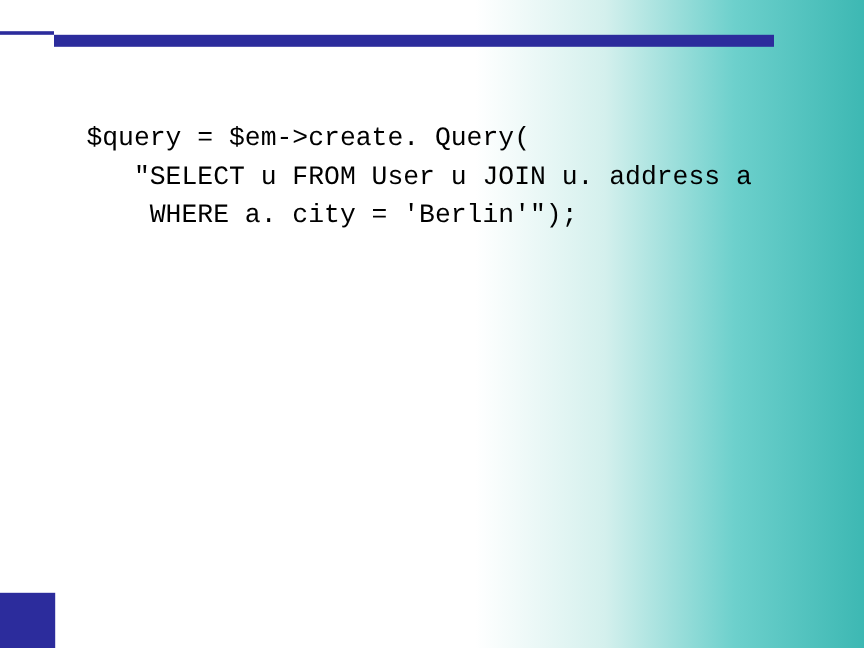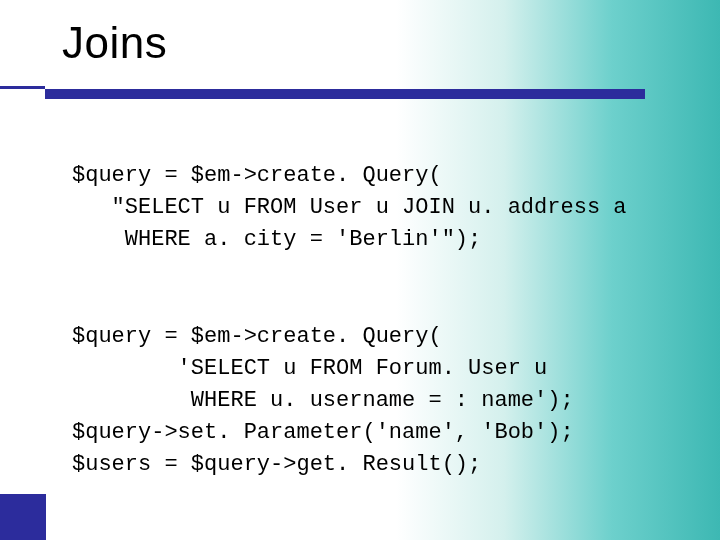--- a/index.html
+++ b/index.html
@@ -63,41 +63,31 @@
     width: 46px;
     height: 46px;
     background: #2c2c9c;
   }
 </style>
 </head>
 <body>
 
 <div class="slide">
 
-  <div class="title-block">
-    <h1 class="title">Joins</h1>
-  </div>
 
   <div class="rule-wrap">
     <div class="rule-top"></div>
     <div class="rule-main"></div>
   </div>
 
   <div class="content">
 
     <div class="code code-block">
 <span>$query = $em-&gt;create. Query(</span>
 <span>   "SELECT u FROM User u JOIN u. address a</span>
 <span>    WHERE a. city = 'Berlin'");</span>
 </div>
 
-    <div class="code code-block">
-<span>$query = $em-&gt;create. Query(</span>
-<span>        'SELECT u FROM Forum. User u</span>
-<span>         WHERE u. username = : name');</span>
-<span>$query-&gt;set. Parameter('name', 'Bob');</span>
-<span>$users = $query-&gt;get. Result();</span>
-</div>
 
   </div>
 
   <div class="bottom-accent"></div>
 </div>
 
 </body></html>

